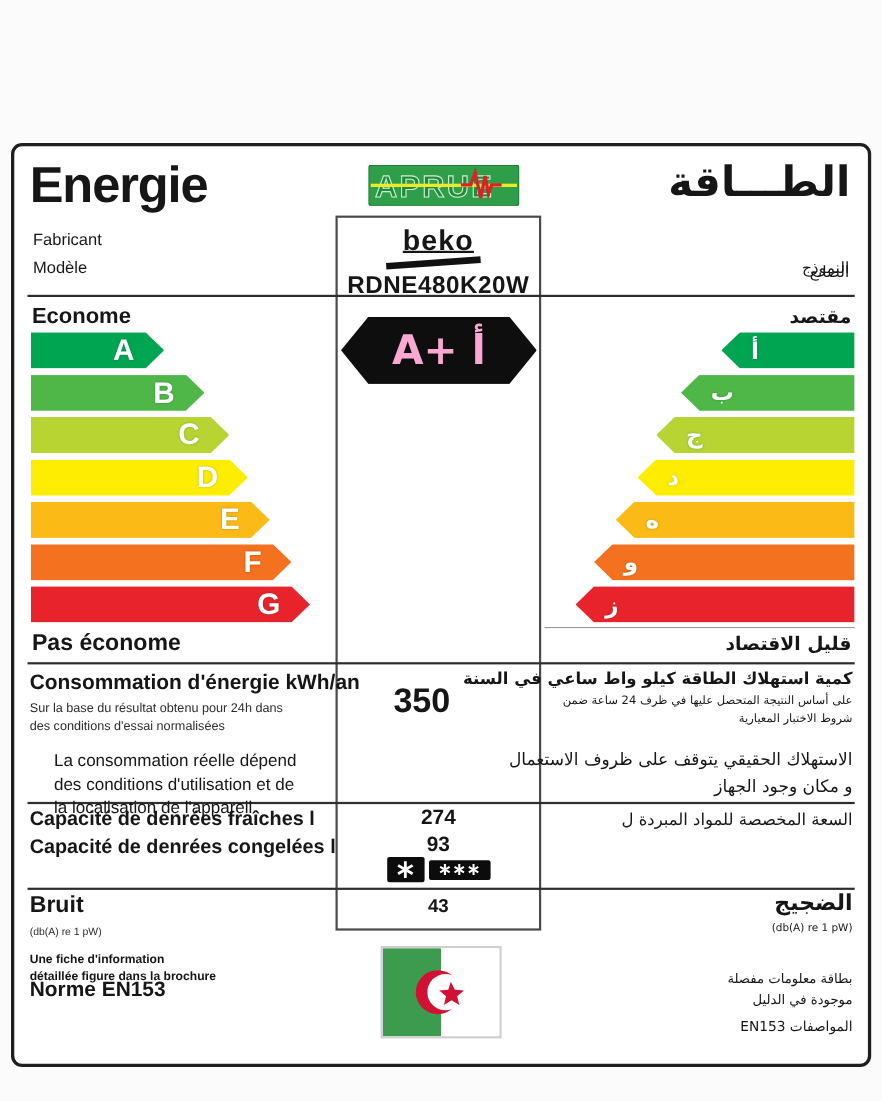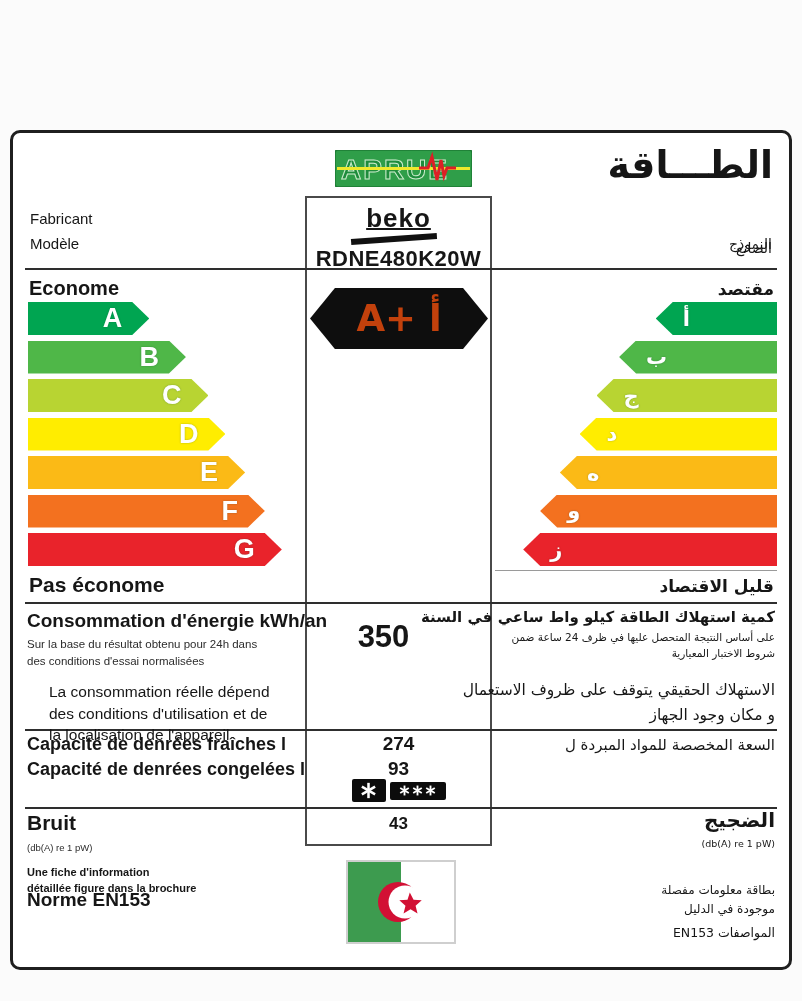--- a/index.html
+++ b/index.html
@@ -36,21 +36,21 @@
   .arrow{height:33px;box-sizing:border-box;display:flex;align-items:center;color:#fff;font-weight:bold;
          text-shadow:0 0 2px rgba(0,60,40,.35);}
   .arrowL{clip-path:polygon(0 0,calc(100% - 17px) 0,100% 50%,calc(100% - 17px) 100%,0 100%);
           justify-content:flex-end;padding-right:27px;font-size:27px;}
   .arrowR{clip-path:polygon(17px 0,100% 0,100% 100%,17px 100%,0 50%);
           justify-content:flex-start;padding-left:27px;font-size:21px;
           font-family:"DejaVu Sans",sans-serif;}
   .badge{left:297px;top:155px;width:178px;height:61px;background:var(--badge_bg,#0e0e0e);
          clip-path:polygon(0 50%,14% 0,86% 0,100% 50%,86% 100%,14% 100%);
          display:flex;align-items:center;justify-content:center;
-         color:#c2410c;font-weight:bold;font-size:37px;font-family:"DejaVu Sans",sans-serif;}
+         color:#f9a8d4;font-weight:bold;font-size:37px;font-family:"DejaVu Sans",sans-serif;}
   .scale-bot-fr{left:16px;top:440px;font-size:21px;font-weight:bold;}
   .scale-bot-ar{right:15px;top:443px;font-size:17px;font-weight:bold;}
 
   .conso-title{left:14px;top:477px;font-size:19px;font-weight:bold;}
   .conso-sub{left:14px;top:503px;font-size:11.5px;line-height:1.45;color:#2c2c2c;}
   .conso-note{left:14px;top:548px;font-size:15.5px;line-height:1.4;margin-left:22px;}
   .big-350{left:292px;top:486px;width:157px;text-align:center;font-size:31px;font-weight:bold;}
   .conso-title-ar{right:14px;top:475px;font-size:15px;font-weight:bold;white-space:nowrap;}
   .conso-sub-ar{right:14px;top:497px;font-size:10.5px;line-height:1.5;}
   .conso-note-ar{right:14px;top:545px;font-size:15.5px;line-height:1.6;}
@@ -79,20 +79,21 @@
   .norm-ar{right:14px;top:792px;font-size:12.5px;}
 
   .flag-green{fill:var(--flag_green,#3d9b4f);}
   .flag-red{fill:var(--flag_red,#d21034);}
 </style>
 </head>
 <body>
 
 <div class="label">
 
+  <div class="abs title-fr">Energie</div>
   <div class="abs sub-fr" style="top:77px;">Fabricant</div>
   <div class="abs sub-fr" style="top:102px;">Modèle</div>
 
   <div class="abs aprue">
     <svg width="137" height="37" viewBox="0 0 137 37">
       <rect x="0" y="0" width="137" height="37" rx="3" fill="var(--aprue_green,#2f9e49)" stroke="#1c7a33" stroke-width="1.5"></rect>
       <text x="6" y="29" font-family="Liberation Sans, sans-serif" font-size="28" font-weight="bold" letter-spacing="2" fill="#1e8c3c" stroke="#cdeccd" stroke-width="1">APRUE</text>
       <rect x="2" y="17" width="133" height="3" fill="var(--aprue_yellow,#efe92c)"></rect>
       <polyline points="84,18 93,18 97,7 102,30 106,10 109,26 112,18 121,18" fill="none" stroke="var(--aprue_red,#dd1f26)" stroke-width="3"></polyline>
     </svg>

